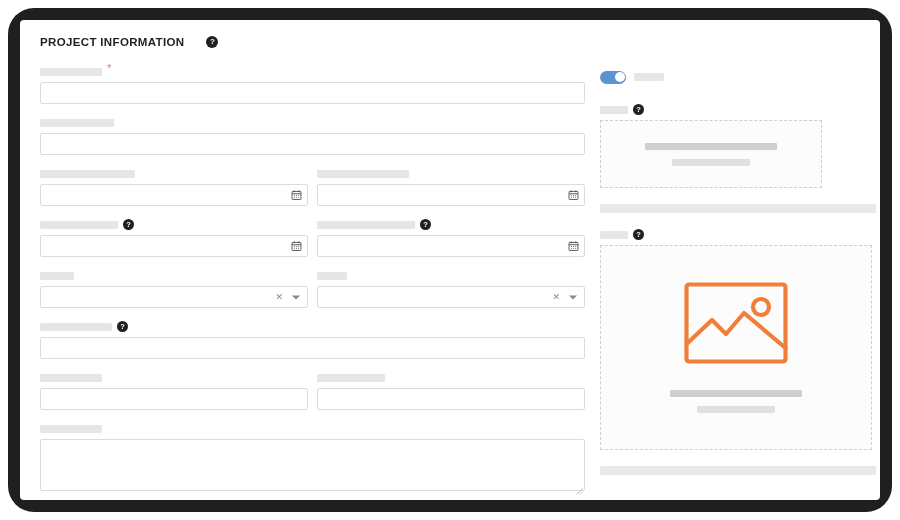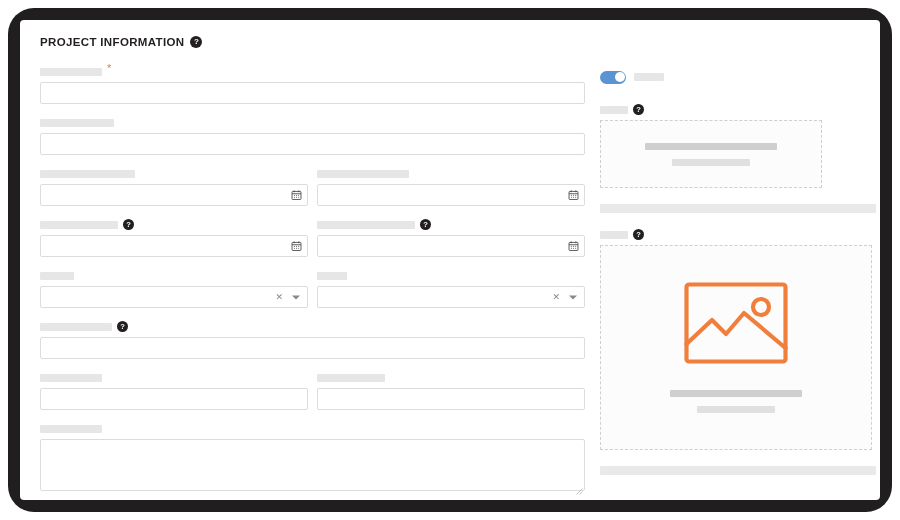--- a/index.html
+++ b/index.html
@@ -35,21 +35,21 @@
     overflow: hidden;
   }
 
   
   .panel-header {
     position: absolute;
     left: 20px;
     top: 16px;
     display: flex;
     align-items: center;
-    gap: 6px;
+    gap: 22px;
   }
   .panel-title {
     font-size: 11.5px;
     font-weight: bold;
     letter-spacing: 0.35px;
     color: #231f20;
   }
   .help-icon {
     display: inline-flex;
     align-items: center;

